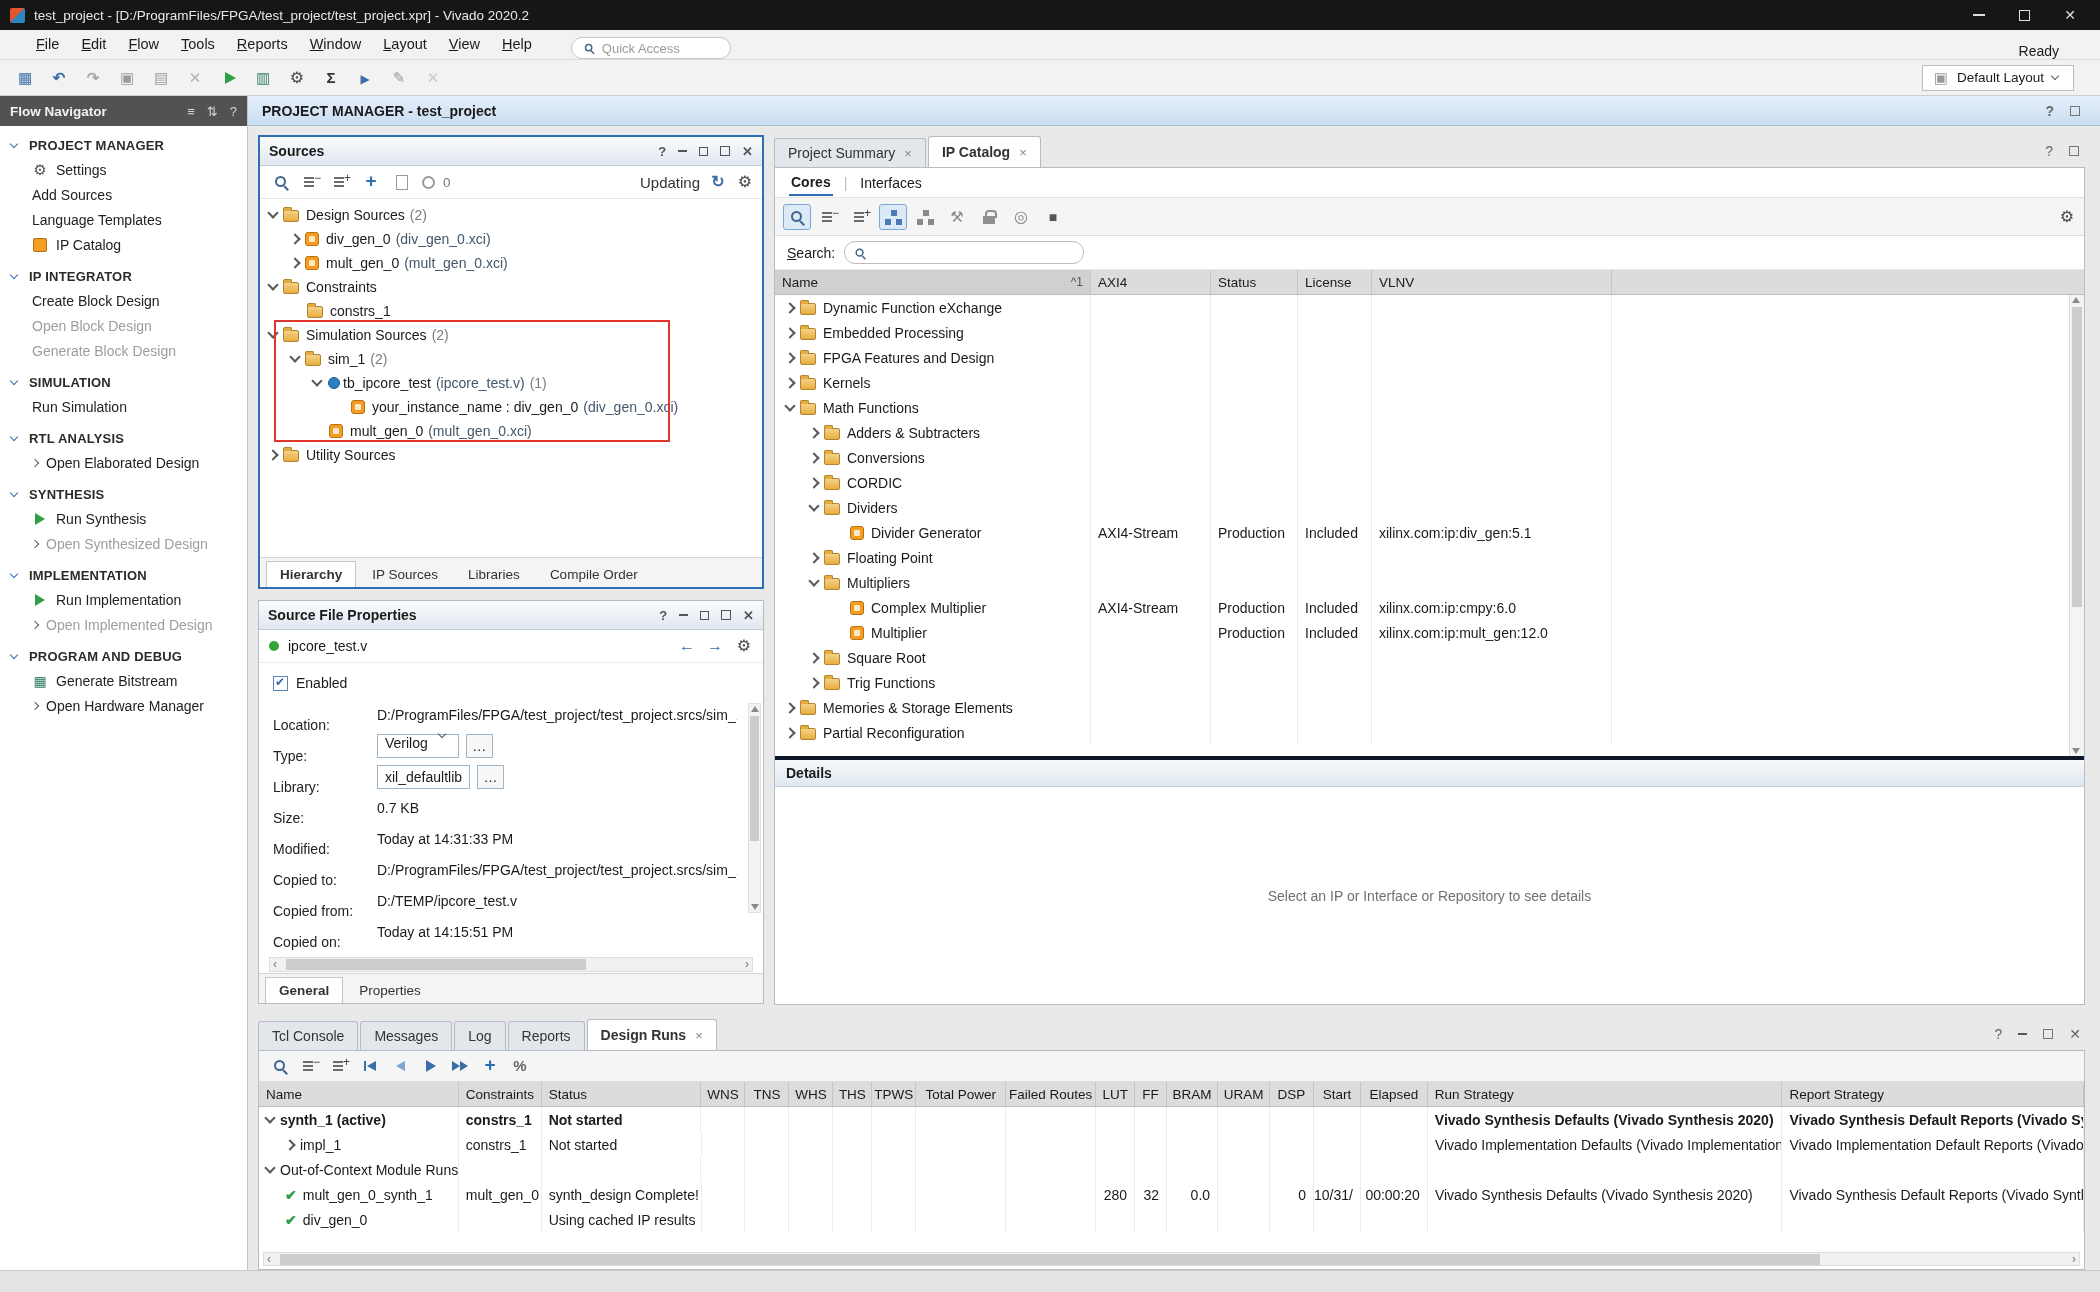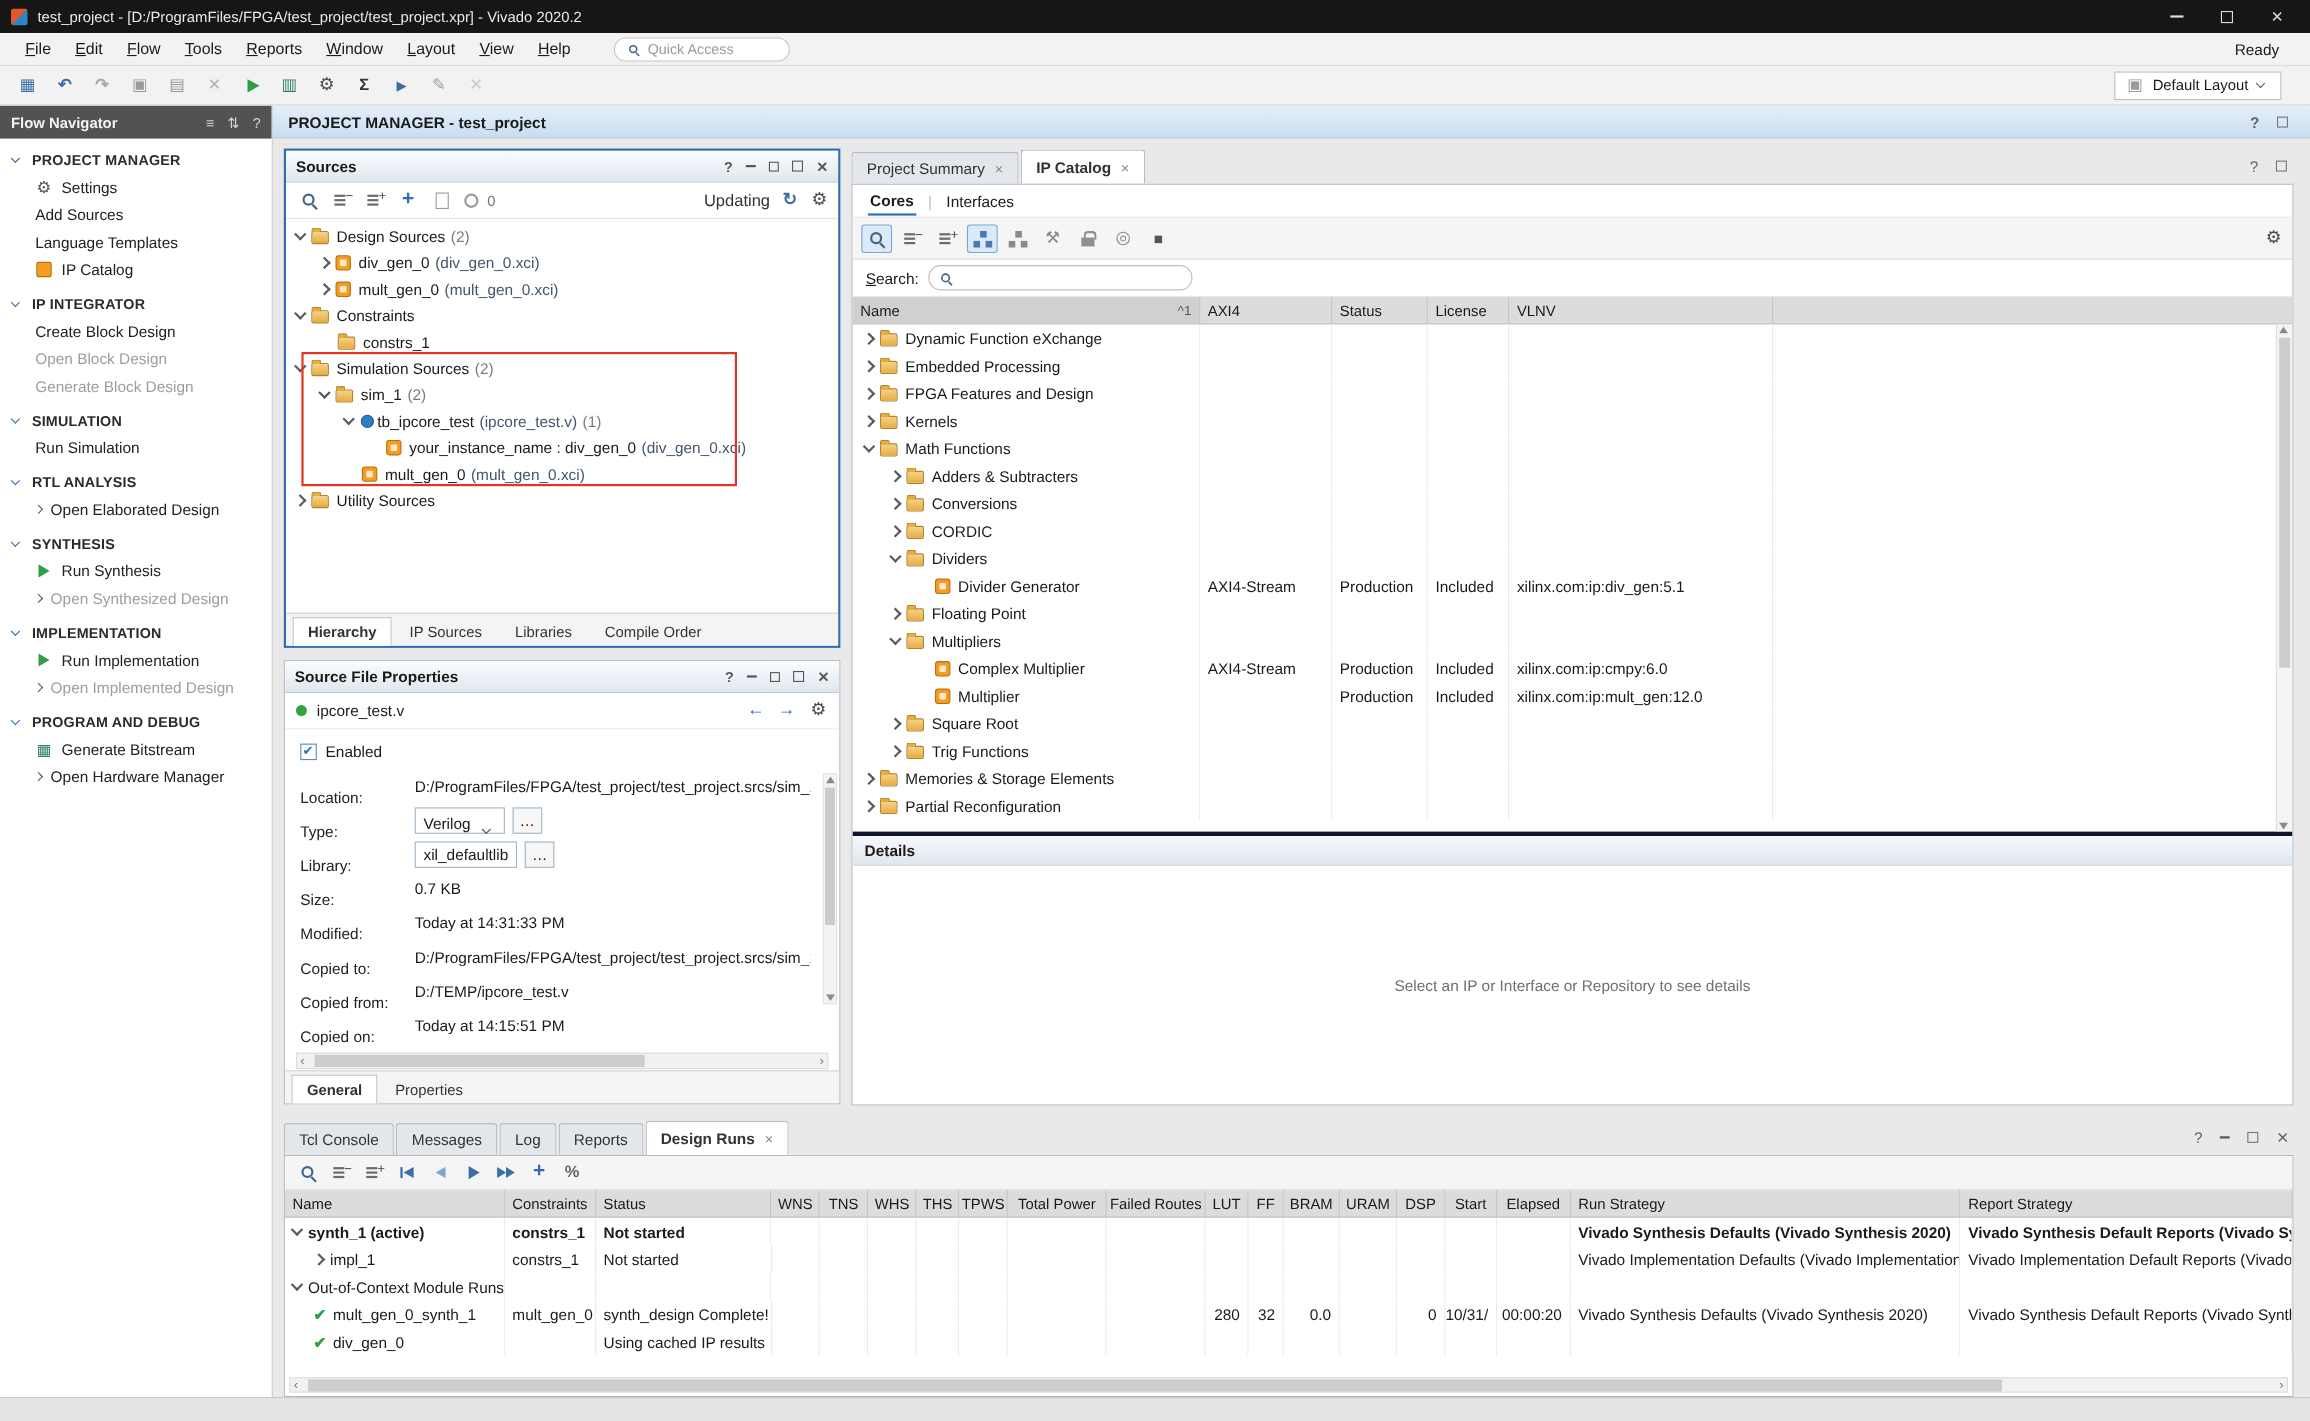--- a/index.html
+++ b/index.html
@@ -10,21 +10,21 @@
 
 .titlebar{position:absolute;left:0;top:0;width:100%;height:30px;background:#161616;color:#e8e8e8;display:flex;align-items:center;padding:0 10px;}
 .logo{width:15px;height:15px;margin-right:9px;background:linear-gradient(135deg,#e4572e 50%,#2e86c1 50%);border-radius:2px;flex:none;}
 .t-title{font-size:13.5px;flex:1;white-space:nowrap;overflow:hidden;}
 .winbtns{display:flex;gap:34px;margin-right:14px;align-items:center;}
 .wb{color:#ddd;font-size:14px;display:flex;align-items:center;}
 .wb-min{width:12px;height:2px;background:#ddd;display:inline-block;}
 .wb-max{width:11px;height:11px;border:1.5px solid #ddd;display:inline-block;}
 
 
-.menubar{position:absolute;top:30px;left:0;width:100%;height:30px;background:#f2f2f2;border-bottom:1px solid #dcdcdc;display:flex;align-items:center;padding:0 12px;}
+.menubar{position:absolute;top:30px;left:0;width:100%;height:30px;background:#f2f2f2;border-bottom:1px solid #dcdcdc;display:flex;align-items:flex-end;padding:0 25px;}
 .menu-items{display:flex;}
 .menu-item{padding:0 11px;height:30px;display:flex;align-items:center;font-size:14.5px;}
 .mn{display:block;}
 .mn::first-letter{text-decoration:underline;}
 .quick-access{margin-left:28px;width:160px;height:22px;border:1px solid #c6c6c6;border-radius:11px;background:#fff;display:flex;align-items:center;padding:0 8px;color:#9a9a9a;font-size:13px;gap:4px;}
 .ready{margin-left:auto;padding-right:16px;font-size:14px;}
 
 
 .toolbar{position:absolute;top:60px;left:0;width:100%;height:36px;background:#f2f2f2;border-bottom:1px solid #cfcfcf;display:flex;align-items:center;padding:0 10px;}
 .tb-icons{display:flex;gap:4px;align-items:center;}
@@ -138,21 +138,21 @@
 .dot{width:10px;height:10px;border-radius:50%;background:#35a33a;flex:none;}
 .f-row .right{margin-left:auto;display:flex;gap:12px;align-items:center;}
 .nav-arrow{color:#3b6ea5;font-weight:bold;font-size:16px;}
 .props-body{flex:1;position:relative;overflow:hidden;padding-top:8px;}
 .enabled-row{display:flex;align-items:center;gap:8px;padding:4px 0 8px 14px;font-size:14px;}
 .cb{width:15px;height:15px;border:1.5px solid #5b87b5;background:#fff;position:relative;display:inline-block;}
 .cb::after{content:"✔";color:#2f6eb5;font-size:12px;position:absolute;left:1px;top:-2px;}
 .prop-row{height:31px;display:flex;align-items:center;padding-left:14px;font-size:14px;white-space:nowrap;}
 .p-lbl{width:104px;flex:none;color:#222;margin-top:20px;}
 .p-val{overflow:hidden;white-space:nowrap;max-width:360px;}
-.combo{border:1px solid #9db4c9;background:#fff;height:24px;display:inline-flex;align-items:flex-end;gap:10px;padding:0 7px;}
+.combo{border:1px solid #9db4c9;background:#fff;height:24px;display:inline-flex;align-items:flex-start;gap:10px;padding:0 7px;}
 .combo-arr{margin-top:-2px;border-color:#555;}
 .dots{border:1px solid #9db4c9;background:#f7f7f7;width:27px;height:24px;display:inline-flex;align-items:center;justify-content:center;margin-left:7px;font-size:14px;}
 .tbox{border:1px solid #9db4c9;background:#fff;height:24px;display:inline-flex;align-items:center;padding:0 7px;}
 .hscroll{position:relative;height:15px;background:#f1f1f1;border:1px solid #ddd;margin:10px 10px 0 10px;}
 .hs-thumb{position:absolute;left:16px;top:1px;height:11px;width:300px;background:#cdcdcd;}
 .hs-left,.hs-right{position:absolute;top:-1px;color:#777;font-size:12px;line-height:14px;}
 .hs-left{left:3px;}
 .hs-right{right:3px;}
 .props-vs{position:absolute;right:2px;top:40px;bottom:60px;width:13px;background:#f3f3f3;border:1px solid #e0e0e0;}
 .vs-up,.vs-down{position:absolute;left:2px;width:0;height:0;}

